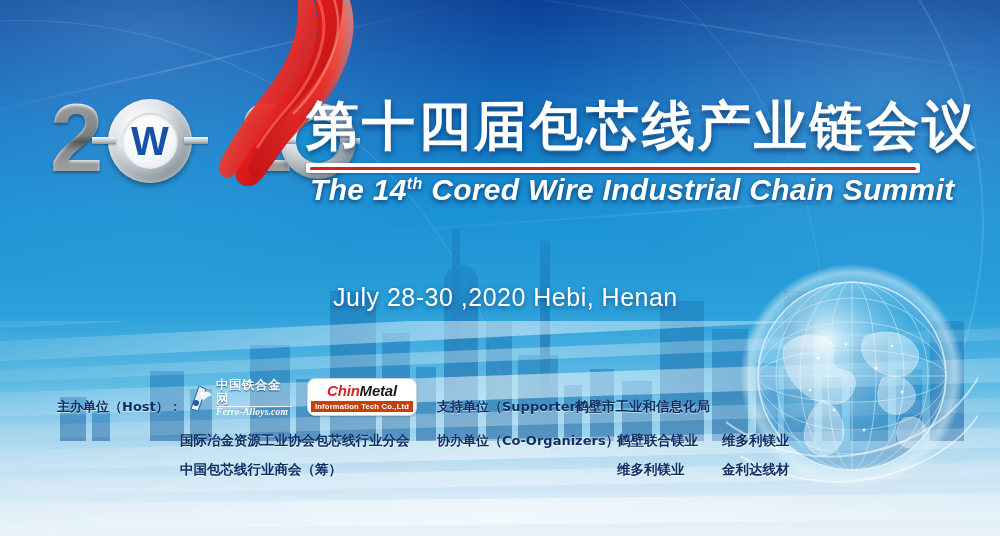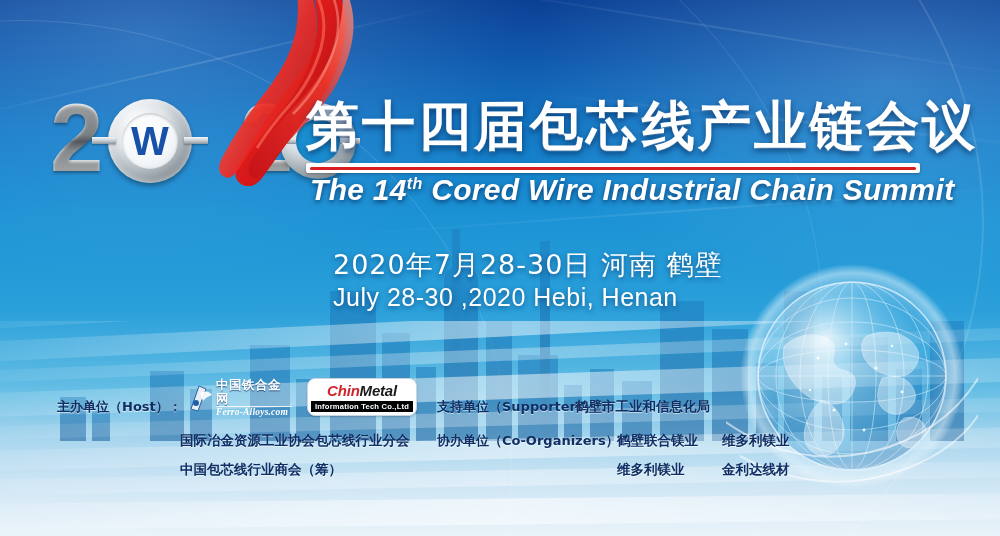--- a/index.html
+++ b/index.html
@@ -128,21 +128,21 @@
   #logo-ferro .en{color:#ffffff;font-weight:bold;font-style:italic;font-size:9.5px;line-height:11px;
     font-family:"Liberation Serif",serif;letter-spacing:.2px;border-top:1px solid rgba(255,255,255,.85);}
 
   #logo-chin{position:absolute;left:307px;top:378px;width:108px;height:36px;
     background:#ffffff;border:1px solid #c9d6e0;border-radius:8px;
     display:flex;flex-direction:column;align-items:center;justify-content:center;
     box-shadow:0 1px 2px rgba(0,0,0,.2);}
   #logo-chin .t1{font-style:italic;font-weight:bold;font-size:15px;line-height:16px;
     font-family:"Liberation Sans",sans-serif;letter-spacing:-.2px;}
   #logo-chin .t1 .r{color:#d1232a;} #logo-chin .t1 .k{color:#1b1b1b;}
-  #logo-chin .t2{font-size:7.6px;font-weight:bold;color:#ffffff;background:#000000;
+  #logo-chin .t2{font-size:7.6px;font-weight:bold;color:#ffffff;background:#c2410c;
     padding:1px 4px;margin-top:2px;letter-spacing:.2px;font-family:"Liberation Sans",sans-serif;white-space:nowrap;}
 </style>
 </head>
 <body>
 
 <div id="banner">
 
   <div class="glow-tl"></div>
   <div class="glow-tr"></div>
   <div class="bg-arc arc1"></div>
@@ -286,21 +286,20 @@
       <path d="M136 -6 q20 34 8 74 q-12 40-44 70 q-22 22-40 46 q-8 12-14 6 q-6-6 2-18 q20-30 42-52 q32-32 42-68 q9-34 4-58z" fill="url(#rg3)" opacity=".80"></path>
       <path d="M110 6 q14 26 6 56 q-9 32-32 58 q-18 20-32 42" fill="none" stroke="#ff7a63" stroke-opacity=".55" stroke-width="3"></path>
       <path d="M124 2 q16 30 4 64 q-12 34-40 62" fill="none" stroke="#ffb3a0" stroke-opacity=".45" stroke-width="2.5"></path>
     </svg>
   </div>
 
   <div id="cn-title">第十四届包芯线产业链会议</div>
   <div id="rule"></div>
   <div id="en-title"><span>The 14</span><sup>th</sup><span> Cored Wire Industrial Chain Summit</span></div>
 
-  <div id="date-cn">2020年7月28-30日   河南 鹤壁</div>
   <div id="date-en">July 28-30 ,2020  Hebi, Henan</div>
 
   <div class="spon-label" id="host-label">主办单位（Host）：</div>
 
   <div id="logo-ferro">
     <div class="mark">
       <svg viewBox="0 0 26 30" xmlns="http://www.w3.org/2000/svg">
         <path d="M3 26 L11 3 L18 6 L10 28 Z" fill="#e8eef4" stroke="#2a5f9e" stroke-width="1"></path>
         <path d="M12 10 q8-4 12 2 q-6 2-9 6 q-2-5-3-8z" fill="#ffffff" opacity=".9"></path>
         <circle cx="8" cy="20" r="3" fill="#1d5fae"></circle>

